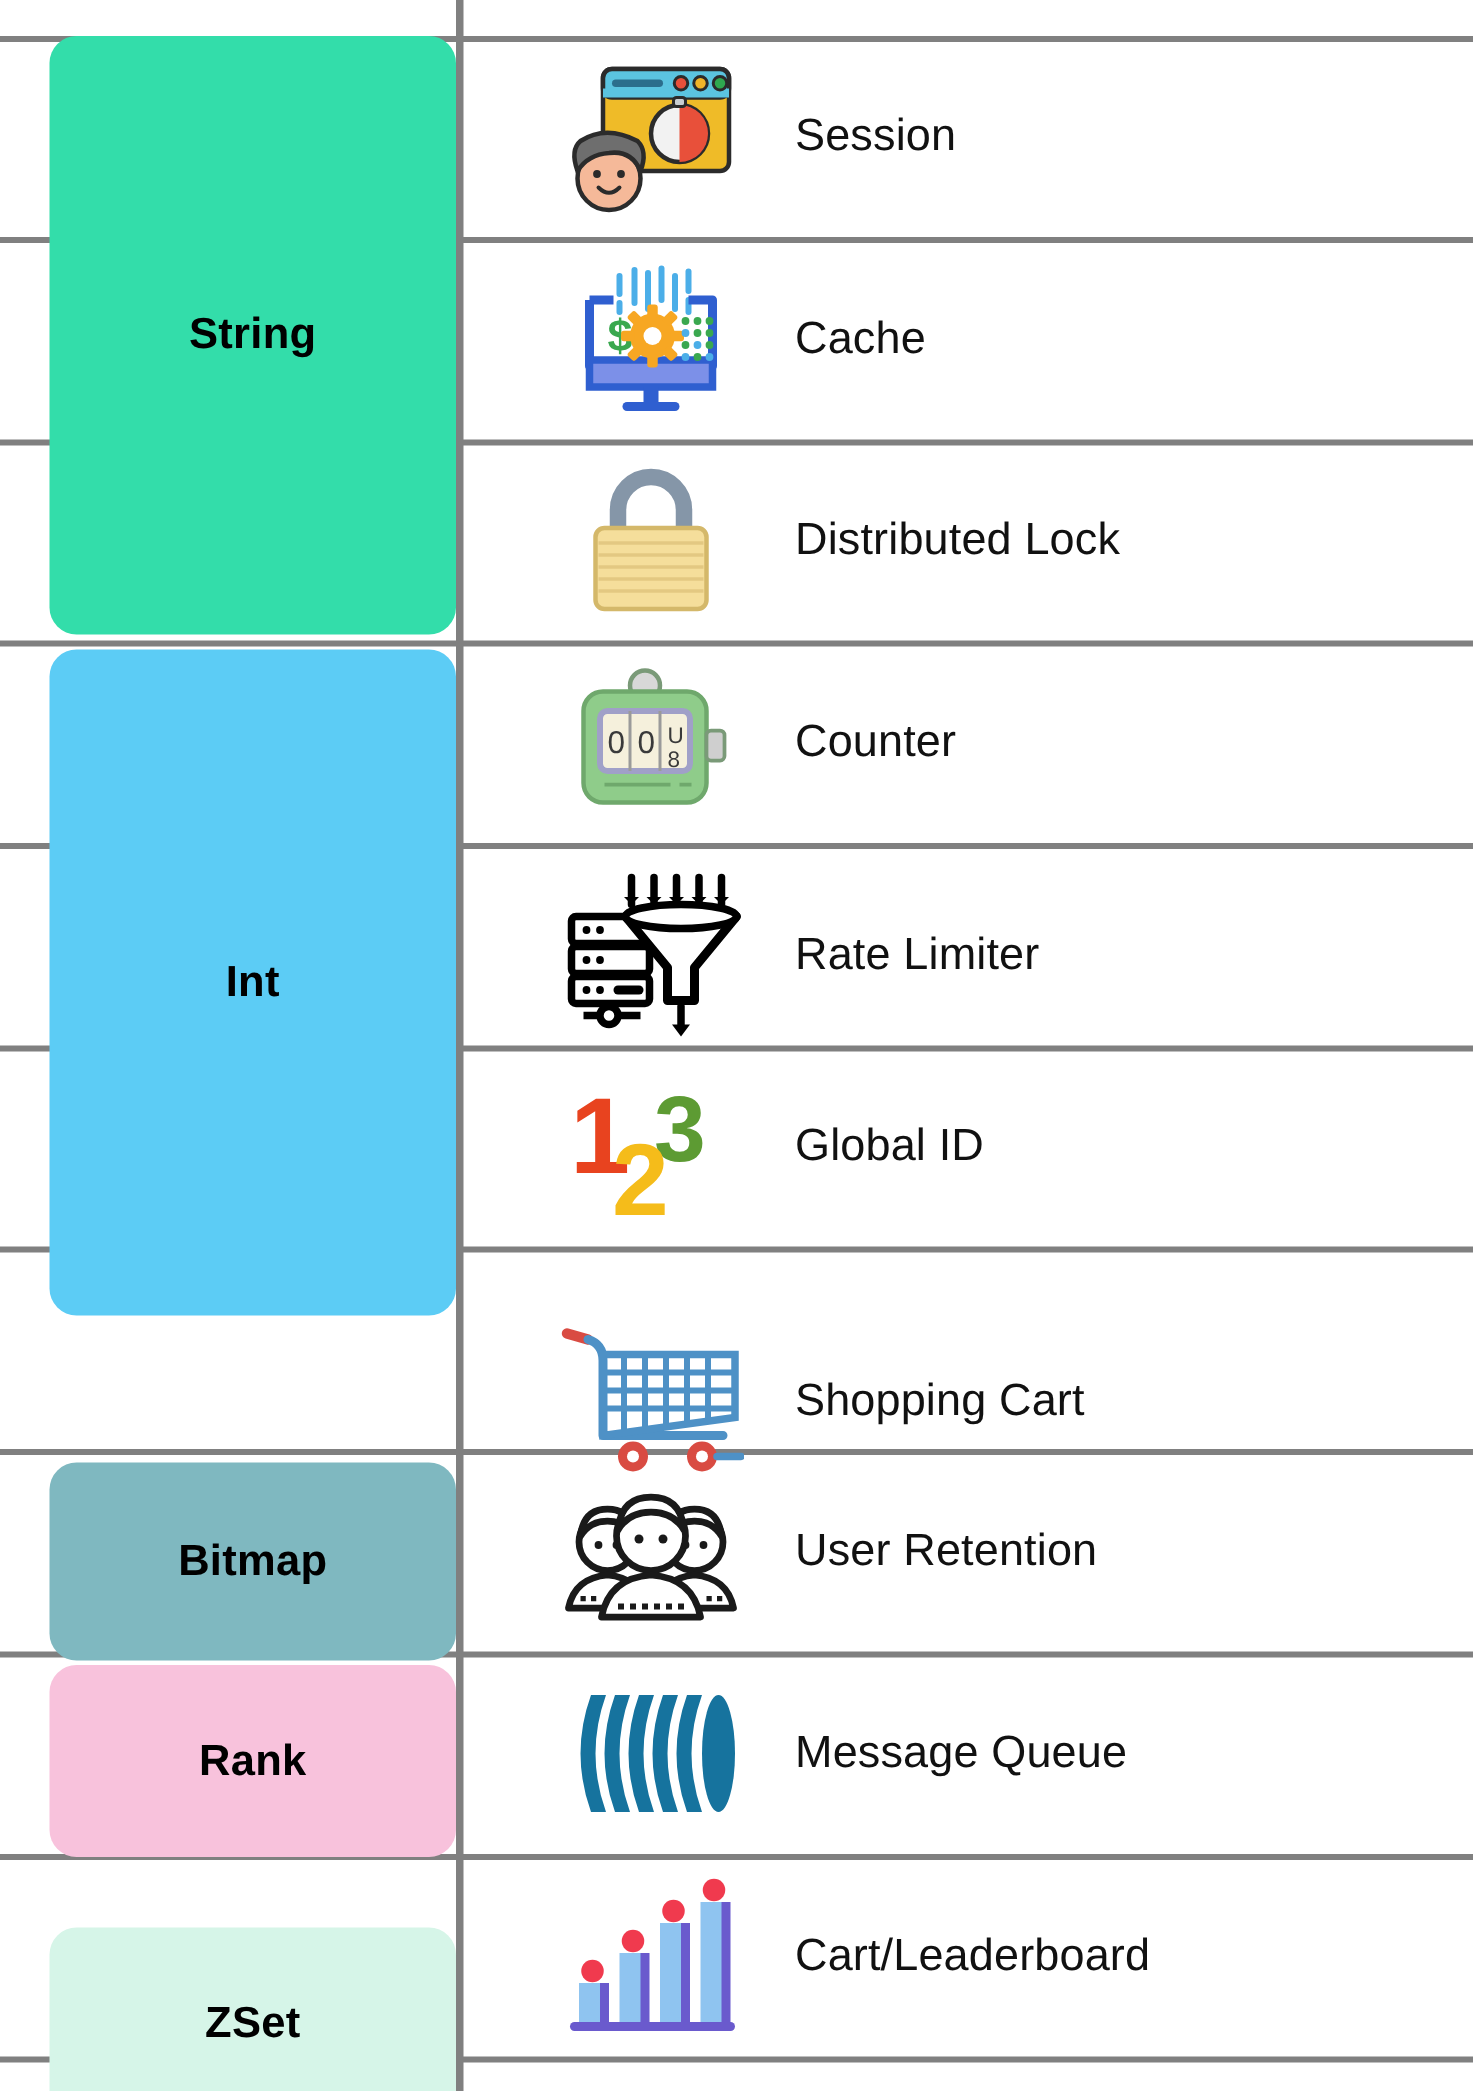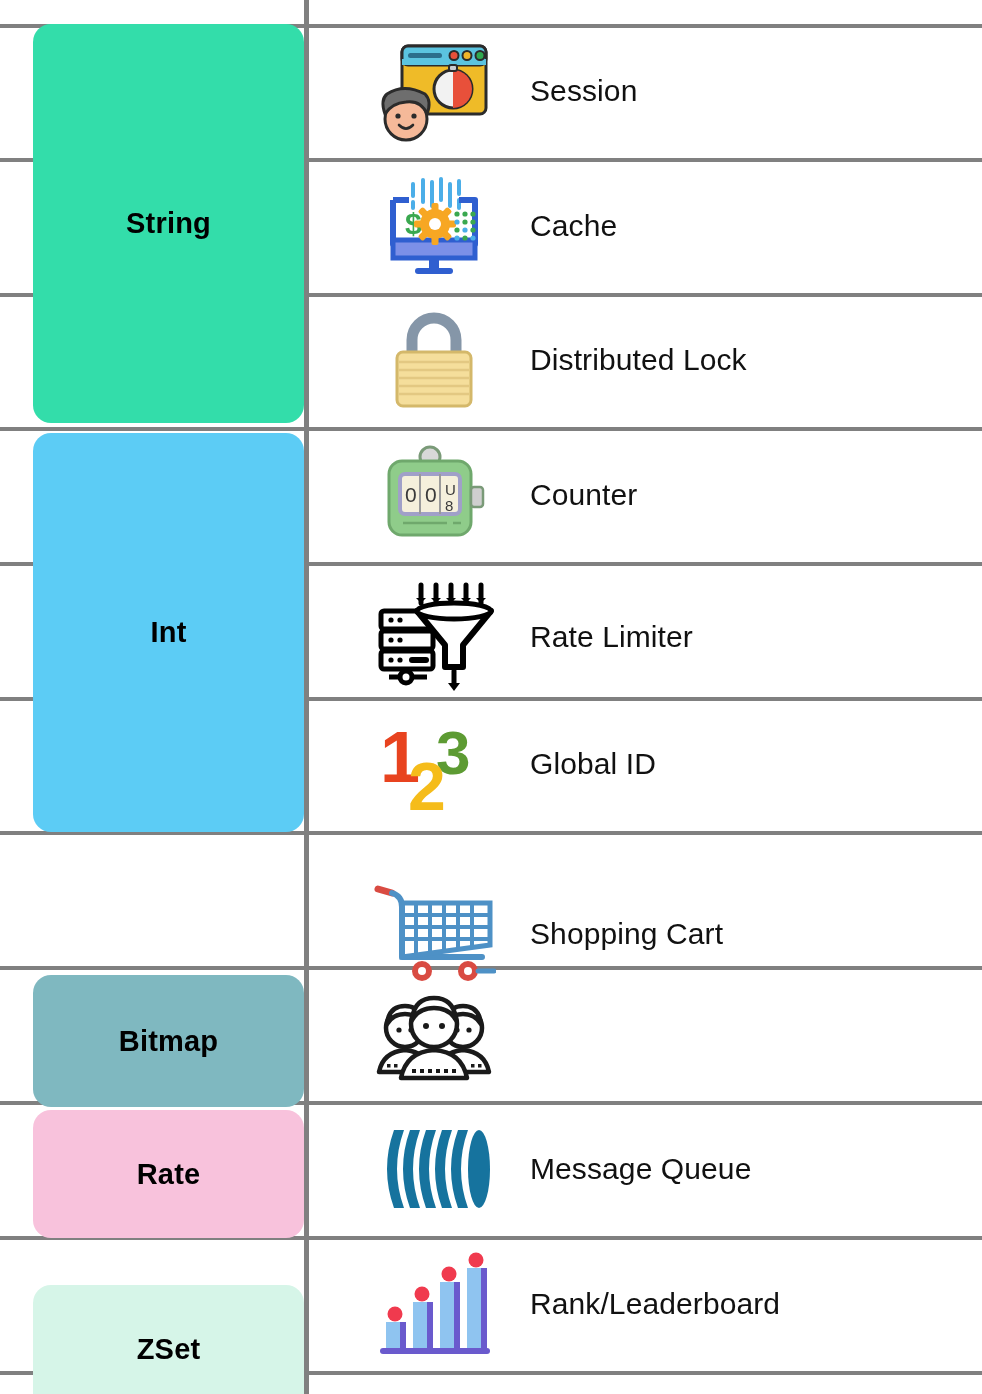--- a/index.html
+++ b/index.html
@@ -85,31 +85,31 @@
   <div class="hline" style="top:966px"></div>
   <div class="hline" style="top:1101px"></div>
   <div class="hline" style="top:1236px"></div>
   <div class="hline" style="top:1371px"></div>
   <div class="vline" style="left:304px"></div>
 
   <div class="cat-box" style="top:24px;height:399px;background:#33DDAA">
     <span class="cat-label">String</span>
   </div>
 
-  <div class="cat-box" style="top:433px;height:399px;background:#5CCCF5">
+  <div class="cat-box" style="top:433px;height:444px;background:#5CCCF5">
     <span class="cat-label">Int</span>
   </div>
 
 
   <div class="cat-box" style="top:975px;height:132px;background:#7FB8C0">
     <span class="cat-label">Bitmap</span>
   </div>
 
   <div class="cat-box" style="top:1110px;height:128px;background:#F8C2DC">
-    <span class="cat-label">Rate</span>
+    <span class="cat-label">Rank</span>
   </div>
 
   <div class="cat-box" style="top:1285px;height:128px;background:#D6F5E8">
     <span class="cat-label">ZSet</span>
   </div>
 
   <div class="row" style="top:24px;height:134px">
     <div class="icon-cell">
       <svg width="120" height="110" viewBox="0 0 120 110">
 
@@ -344,20 +344,21 @@
             <rect x="61" y="85" width="4" height="4"></rect>
           <rect x="69" y="85" width="4" height="4"></rect>
             <rect x="77" y="85" width="4" height="4"></rect>
           <rect x="12" y="80" width="3.5" height="3.5"></rect>
             <rect x="19" y="80" width="3.5" height="3.5"></rect>
           <rect x="96" y="80" width="3.5" height="3.5"></rect>
             <rect x="103" y="80" width="3.5" height="3.5"></rect>
         </g>
       </svg>
     </div>
+    <span class="row-label">User Retention</span>
   </div>
 
   <div class="row" style="top:1101px;height:135px">
     <div class="icon-cell">
       <svg width="116" height="86" viewBox="0 0 116 86">
         <g fill="#16739E">
           <path d="M18 4 q-14 39 0 78 h10 q-14 -39 0 -78 z"></path>
           <path d="M34 4 q-14 39 0 78 h10 q-14 -39 0 -78 z"></path>
           <path d="M50 4 q-14 39 0 78 h10 q-14 -39 0 -78 z"></path>
           <path d="M66 4 q-14 39 0 78 h10 q-14 -39 0 -78 z"></path>
@@ -382,16 +383,16 @@
           <rect x="91" y="16" width="18" height="82" fill="#8FC4F0"></rect>
           <rect x="105" y="16" width="6" height="82" fill="#6A5ACD"></rect>
         </g>
         <rect x="4" y="96" width="110" height="6" rx="3" fill="#6A5ACD"></rect>
         <circle cx="19" cy="62" r="7.5" fill="#F03A4E"></circle>
         <circle cx="46" cy="42" r="7.5" fill="#F03A4E"></circle>
         <circle cx="73" cy="22" r="7.5" fill="#F03A4E"></circle>
         <circle cx="100" cy="8" r="7.5" fill="#F03A4E"></circle>
       </svg>
     </div>
-    <span class="row-label">Rank/Leaderboard</span>
+    <span class="row-label">Cart/Leaderboard</span>
   </div>
 
 </div>
 
 </body></html>

